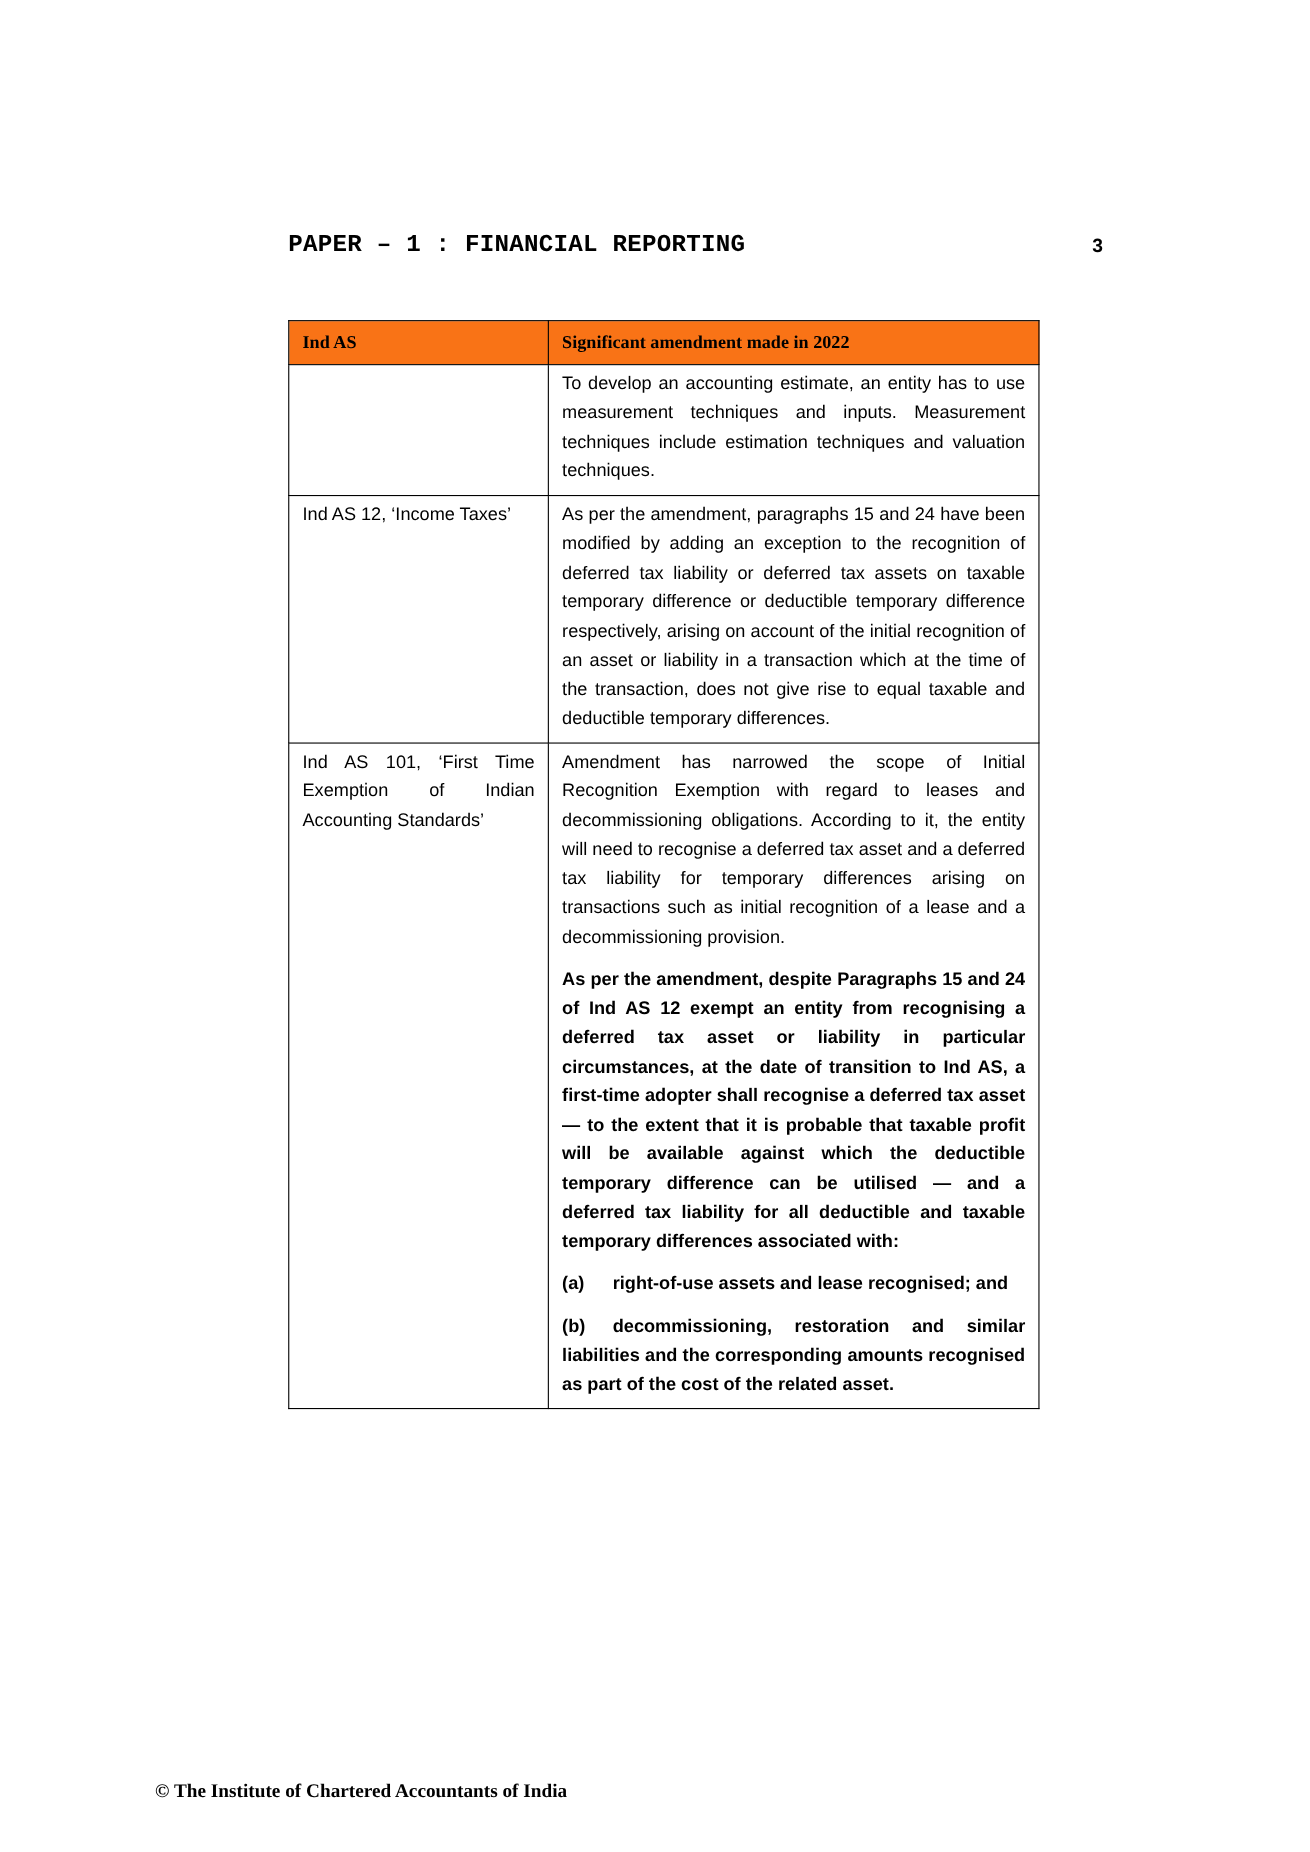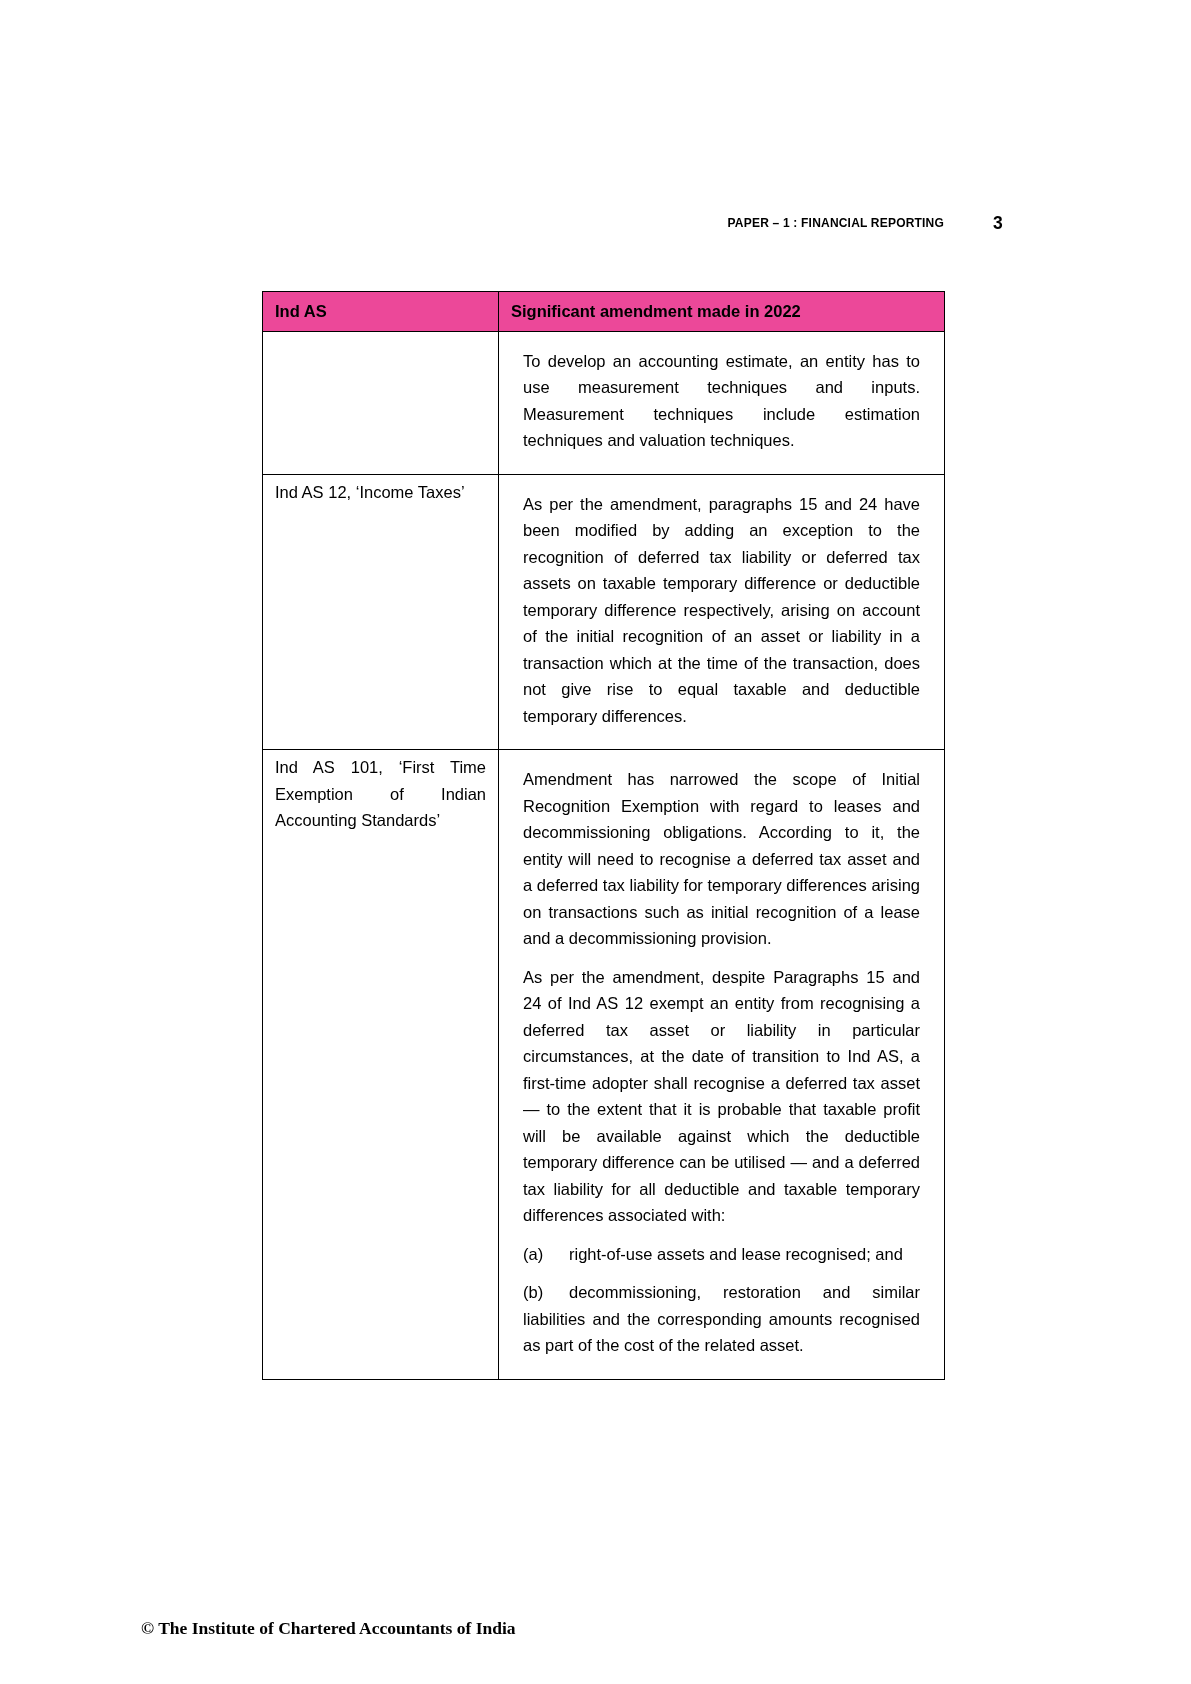--- a/index.html
+++ b/index.html
@@ -12,26 +12,27 @@
     width: 1191px;
     height: 1684px;
     font-family: "Liberation Sans", sans-serif;
     color: #000000;
   }
   .page-header {
     position: absolute;
     left: 262px;
     top: 211px;
     width: 682px;
-    text-align: right;
+    text-align: left;
     font-weight: bold;
-    font-size: 12px;
+    font-size: 22px;
     line-height: 24px;
     letter-spacing: 0.2px;
     white-space: nowrap;
+    font-family: Liberation Mono, monospace;
   }
   .page-number {
     position: absolute;
     left: 993px;
     top: 211px;
     font-weight: bold;
     font-size: 17.5px;
     line-height: 24px;
   }
   table.amend-table {
@@ -46,34 +47,36 @@
   .amend-table col.c2 { width: 446px; }
   .amend-table th, .amend-table td {
     border: 1.5px solid #000000;
     vertical-align: top;
     font-size: 16.5px;
     line-height: 26.5px;
     padding: 4px 12px 8px 12px;
     text-align: left;
   }
   .amend-table th {
-    background: #ec4899;
+    background: #f97316;
     font-weight: bold;
     padding-top: 6px;
     padding-bottom: 6px;
+    font-family: Liberation Serif, serif;
   }
   .amend-table td {
     text-align: justify;
   }
   .amend-table td p {
-    margin: 12px;
+    margin: 0;
     padding: 0;
   }
   .amend-table td p + p {
     margin-top: 12px;
+    font-weight: bold;
   }
   .cell-ind-as {
     text-align: justify;
   }
   .li .marker {
     display: inline-block;
     width: 46px;
   }
   .page-footer {
     position: absolute;

